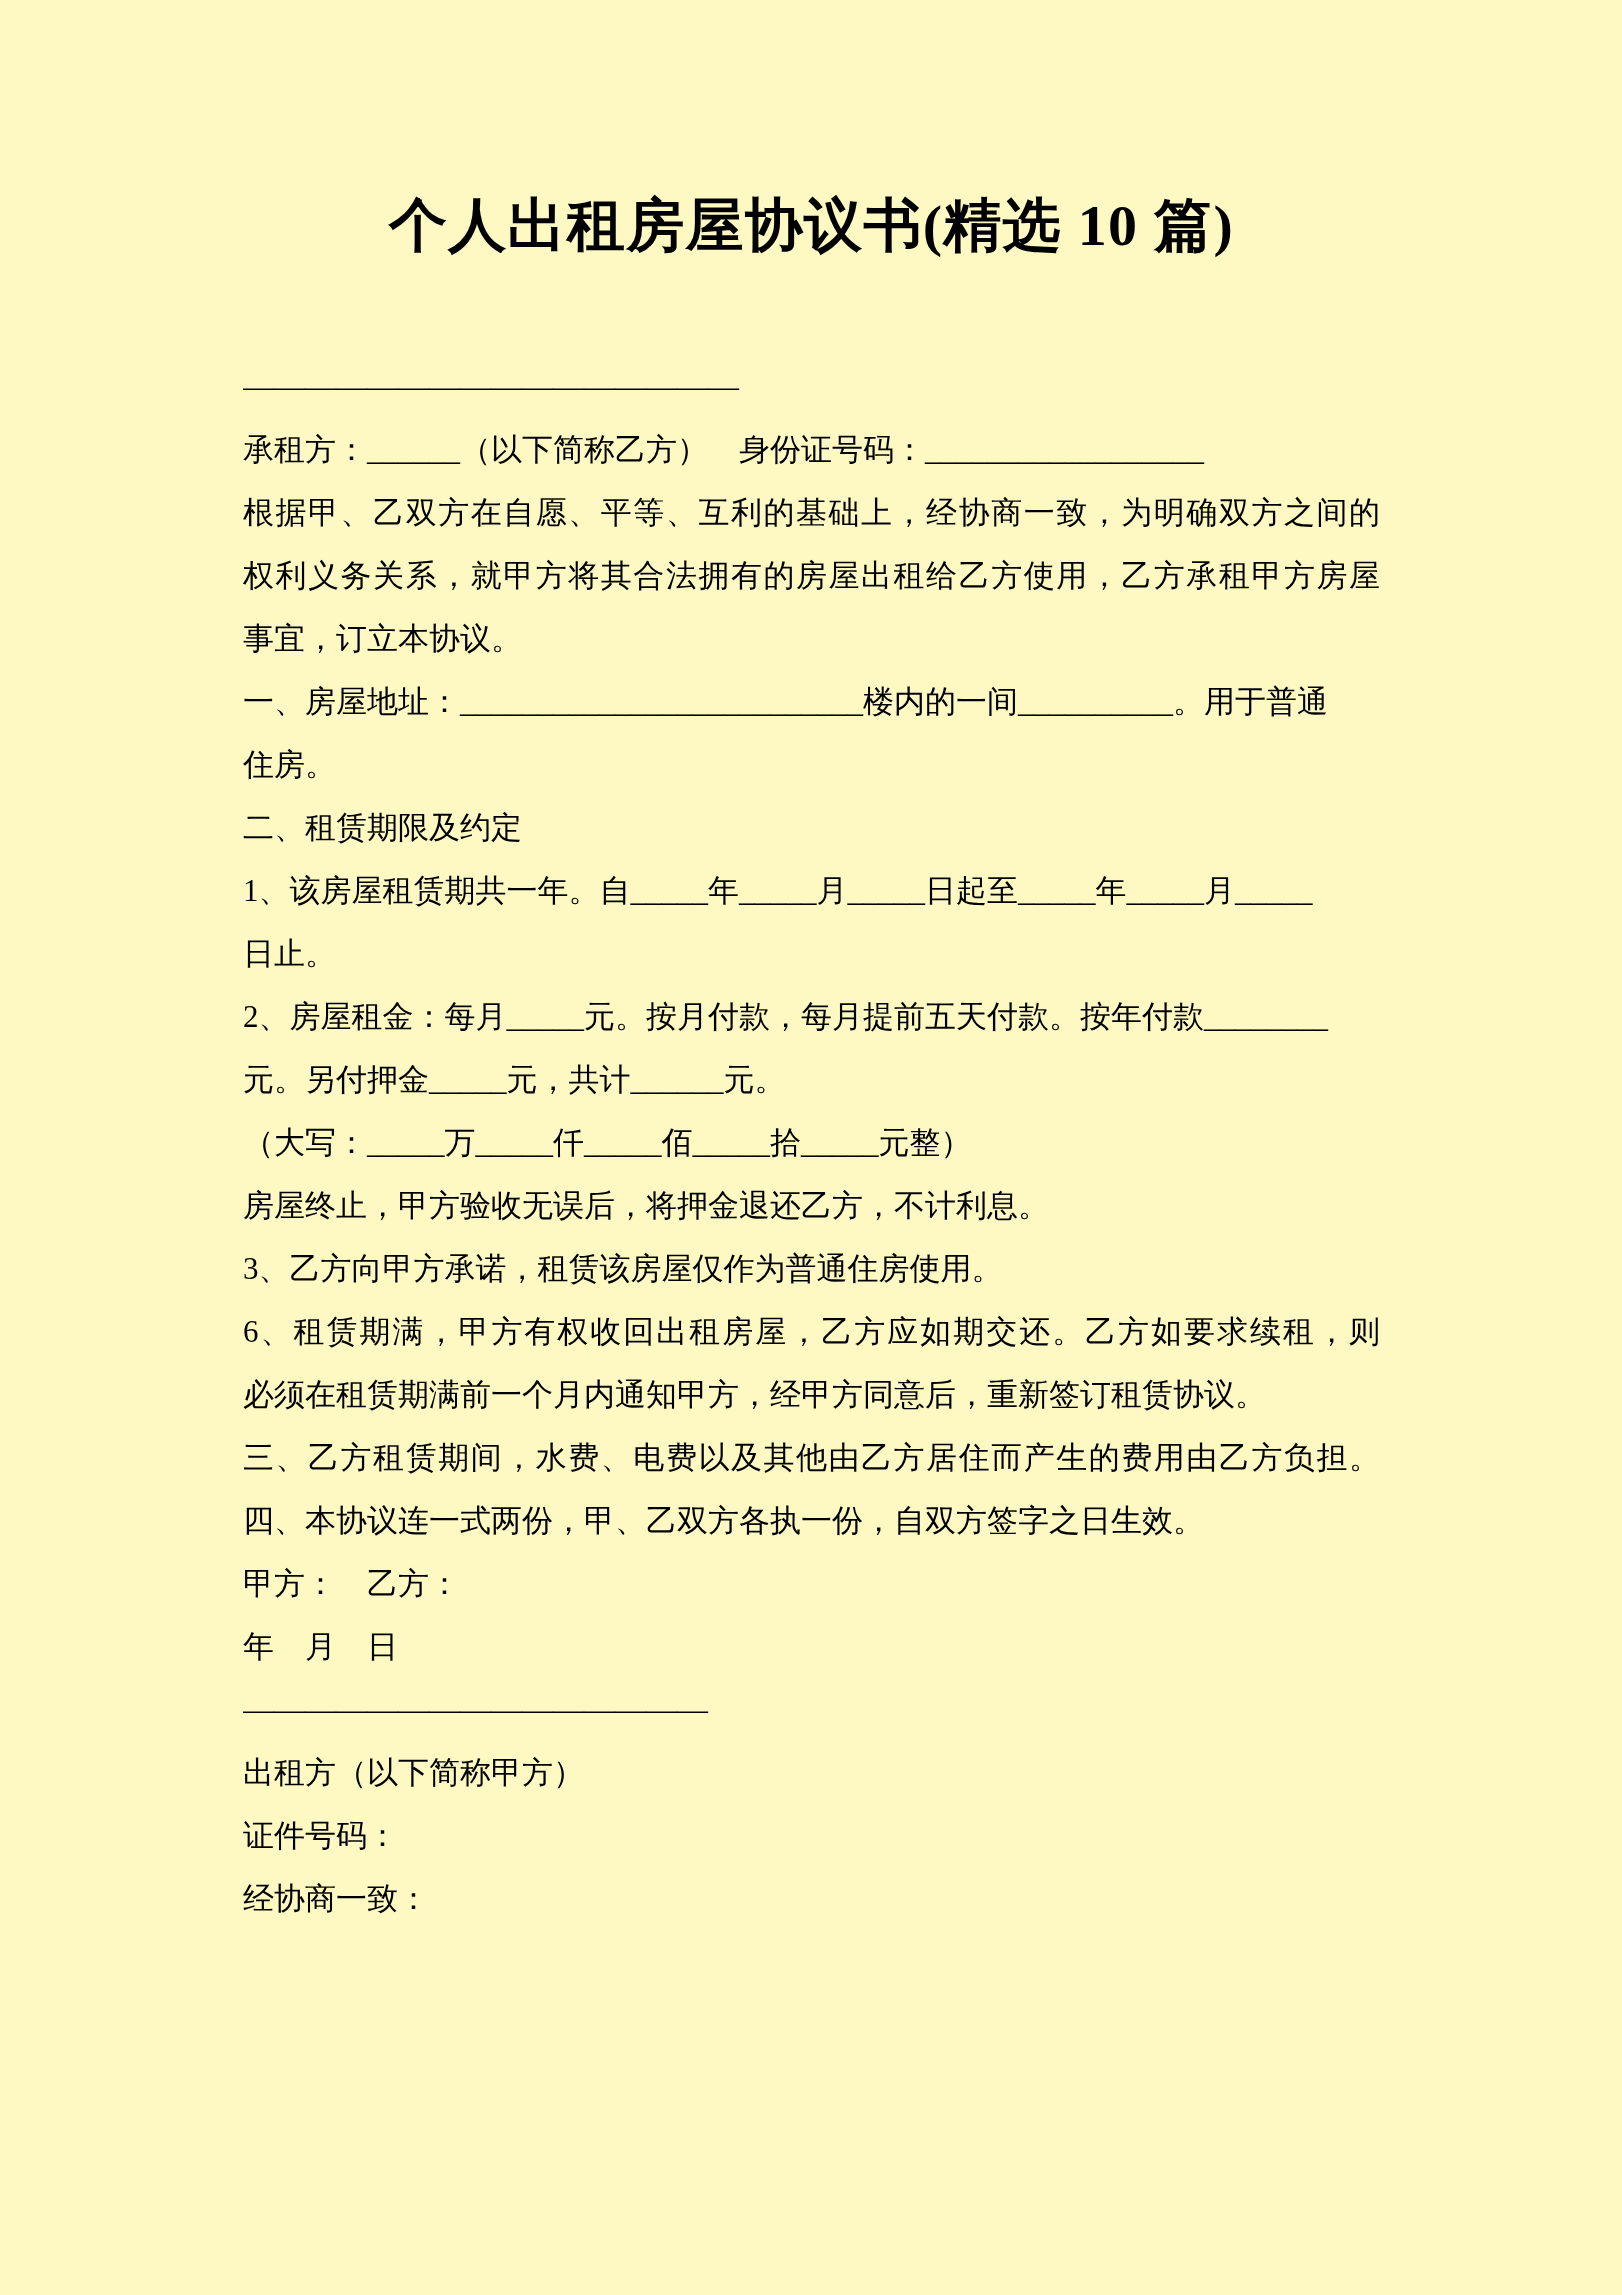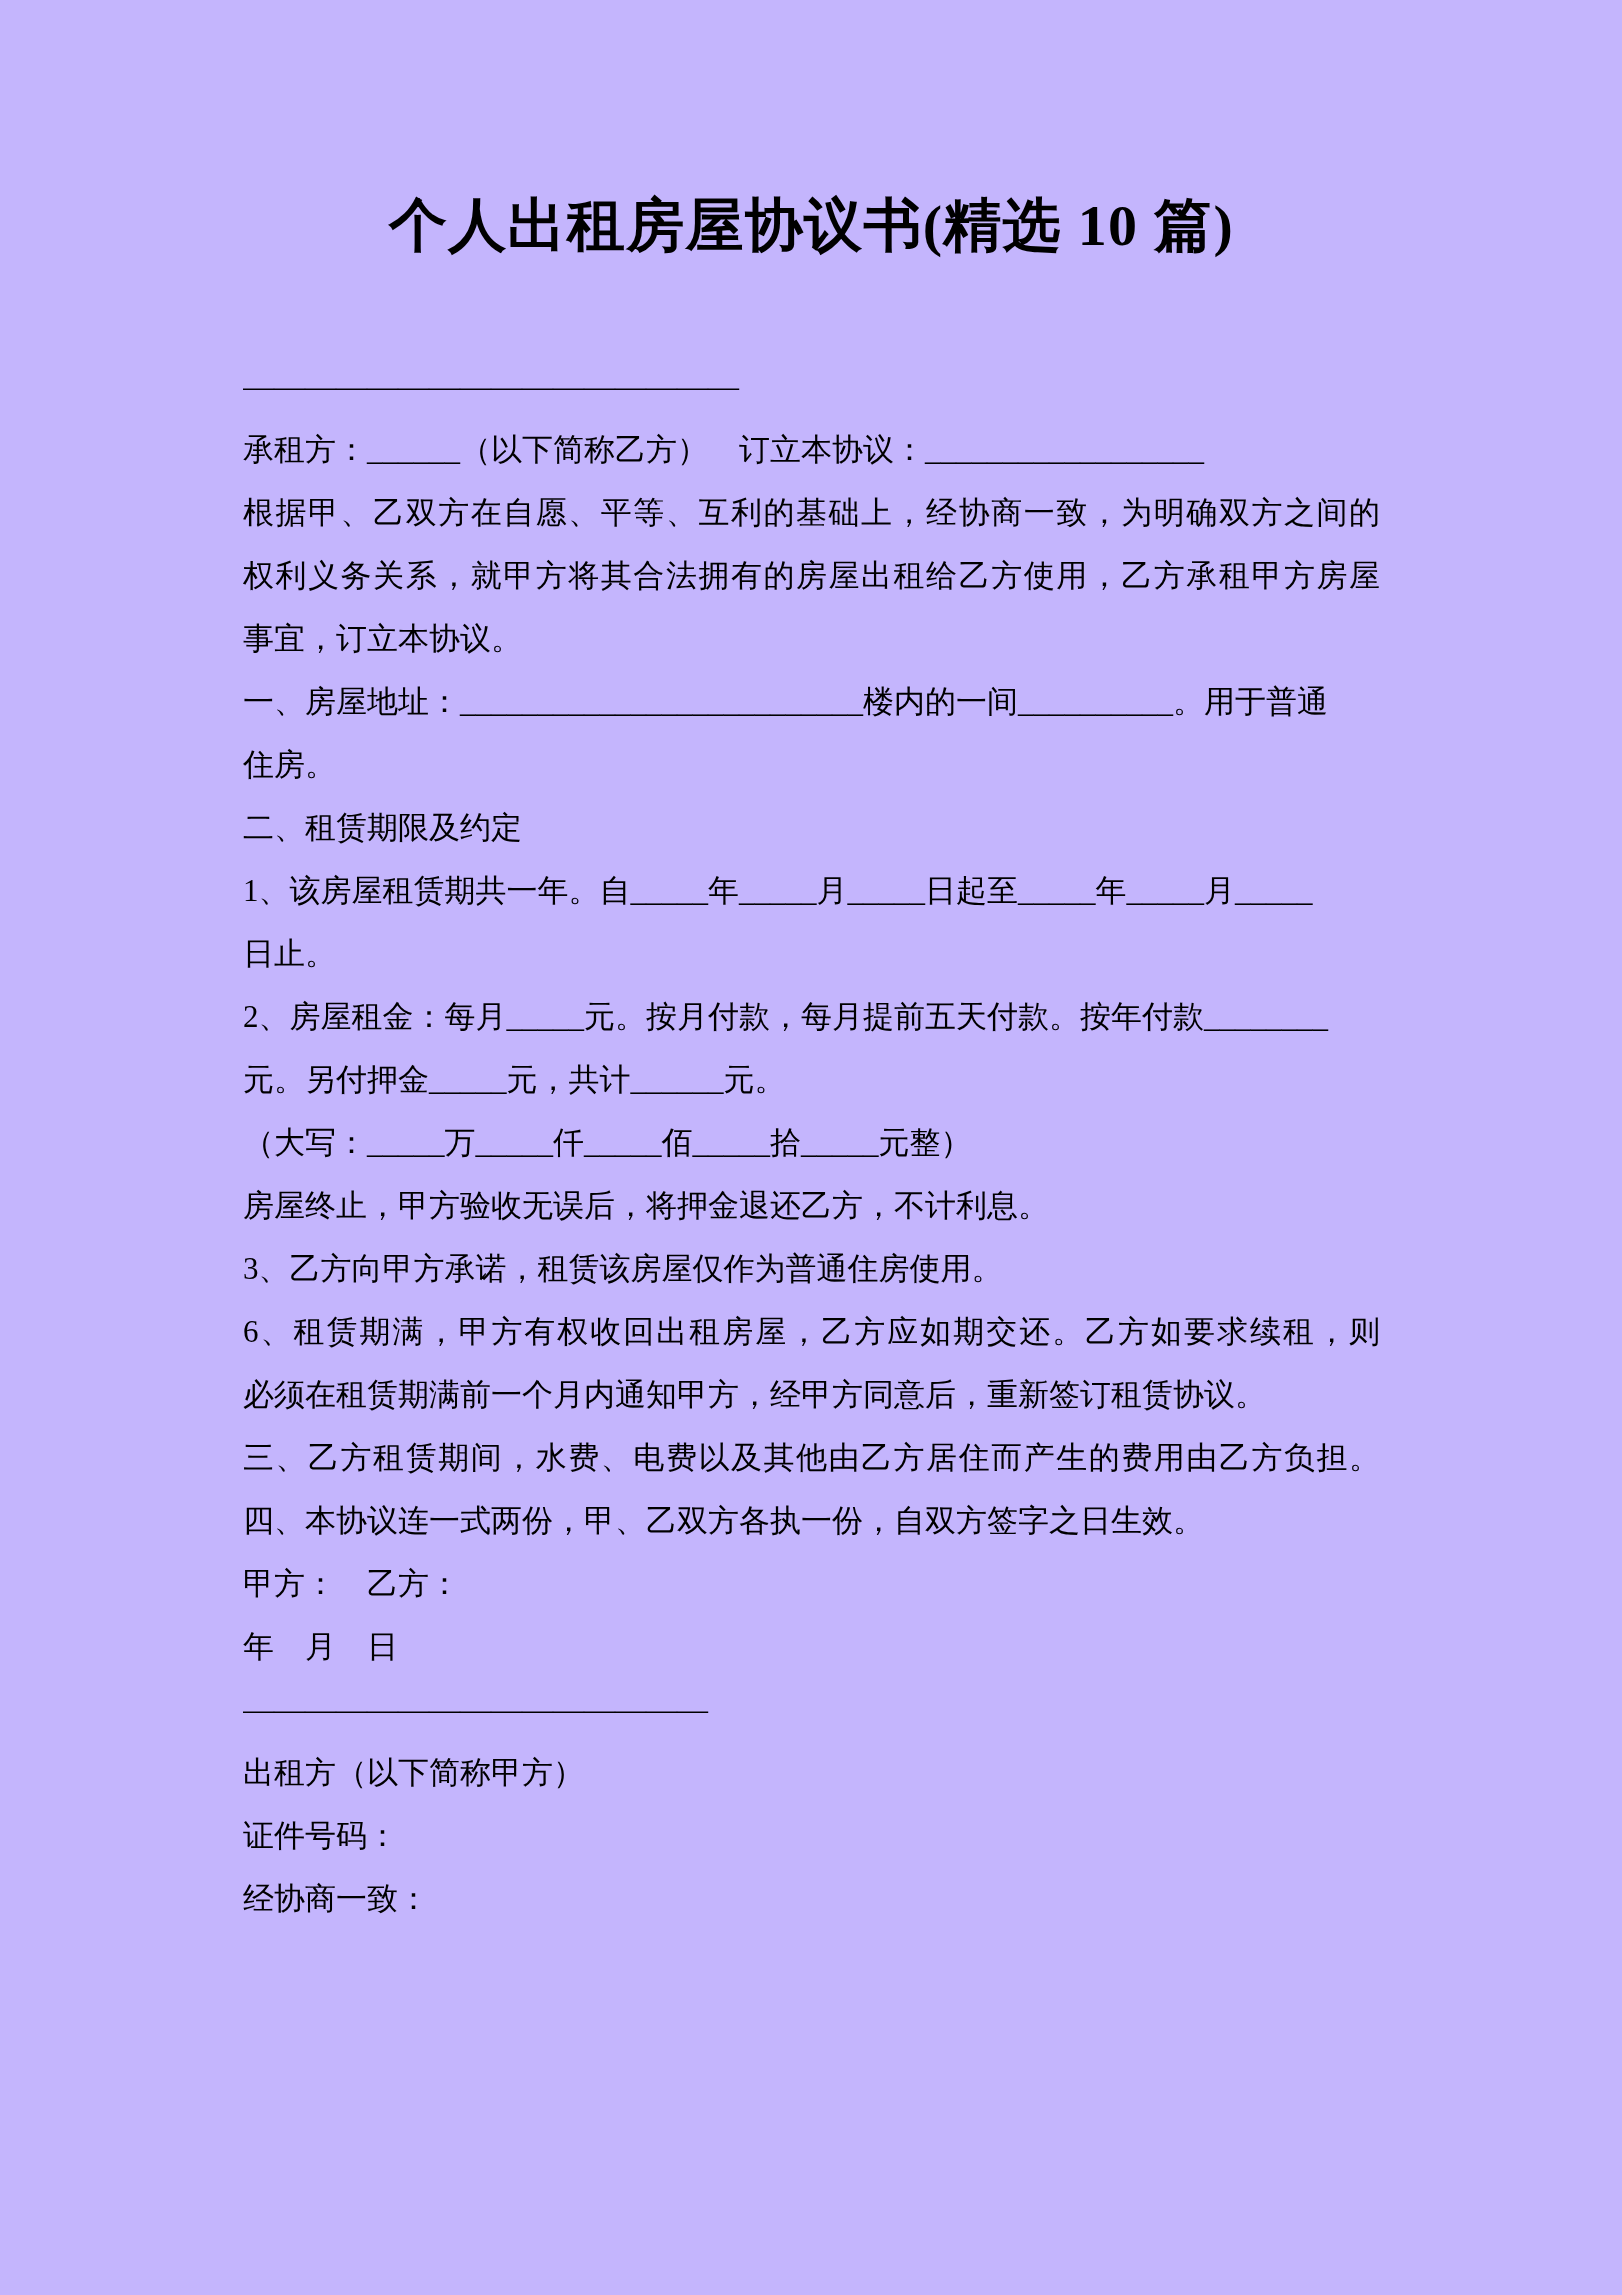--- a/index.html
+++ b/index.html
@@ -4,21 +4,21 @@
 <style>
   html, body {
     margin: 0;
     padding: 0;
     background: #f3f3f3;
   }
   .page {
     position: relative;
     width: 1623px;
     height: 2295px;
-    background: #c4b5fd;
+    background: #fef9c3;
     color: #000000;
     font-family: "Liberation Serif", "DejaVu Serif", serif;
     overflow: hidden;
   }
   .title {
     margin: 0;
     padding-top: 193px;
     text-align: center;
     font-size: 58px;
     font-weight: 700;
@@ -47,21 +47,21 @@
     letter-spacing: 0;
   }
 </style>
 </head>
 <body>
 
 <div class="page">
   <h1 class="title">个人出租房屋协议书(精选 10 篇)</h1>
   <div class="doc-body">
     <p class="line dash">————————————————</p>
-    <p class="line">承租方：______（以下简称乙方）　订立本协议：__________________</p>
+    <p class="line">承租方：______（以下简称乙方）　身份证号码：__________________</p>
     <p class="line fill">根据甲、乙双方在自愿、平等、互利的基础上，经协商一致，为明确双方之间的</p>
     <p class="line fill">权利义务关系，就甲方将其合法拥有的房屋出租给乙方使用，乙方承租甲方房屋</p>
     <p class="line">事宜，订立本协议。</p>
     <p class="line">一、房屋地址：__________________________楼内的一间__________。用于普通</p>
     <p class="line">住房。</p>
     <p class="line">二、租赁期限及约定</p>
     <p class="line">1、该房屋租赁期共一年。自_____年_____月_____日起至_____年_____月_____</p>
     <p class="line">日止。</p>
     <p class="line">2、房屋租金：每月_____元。按月付款，每月提前五天付款。按年付款________</p>
     <p class="line">元。另付押金_____元，共计______元。</p>

